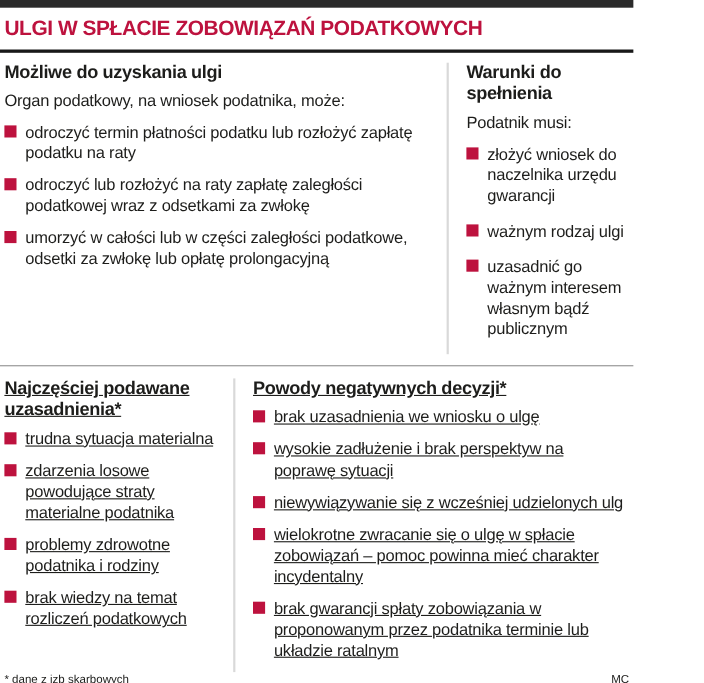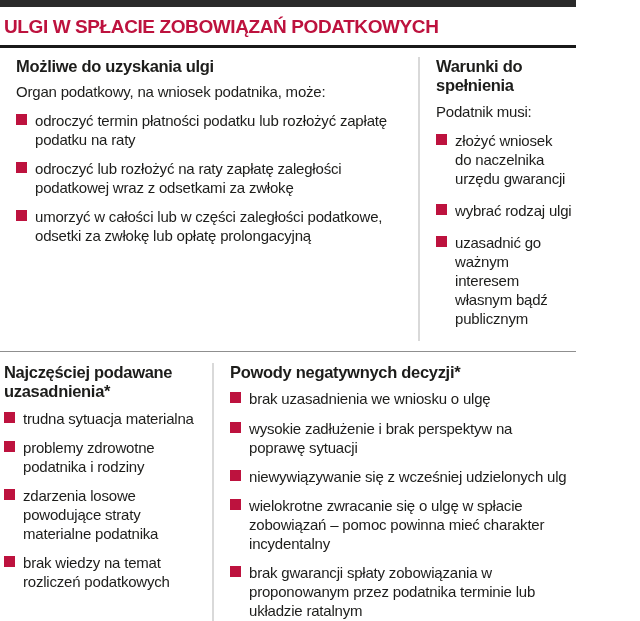--- a/index.html
+++ b/index.html
@@ -19,22 +19,22 @@
   }
   .topbar { height: 7px; background: var(--bar); flex: none; }
   .title-wrap { padding: 10px 6px 7px 4px; flex: none; }
   .page-title {
     color: var(--accent); font-size: 19px; font-weight: bold;
     letter-spacing: -0.4px; line-height: 1.1;
   }
   .title-rule { height: 3px; background: #191919; flex: none; }
 
   .row { display: flex; }
-  .row.top { flex: none; padding-top: 9px; padding-left: 12px; }
-  .row.bottom { flex: 1; padding-top: 11px; }
+  .row.top { flex: none; padding-top: 9px; }
+  .row.bottom { flex: 1; padding-top: 11px; text-decoration: underline; }
 
   .vrule { width: 2px; background: var(--vdivider); flex: none; }
   .hrule { height: 1px; background: var(--divider); flex: none; margin-top: 10px; }
 
   .col { padding: 0 10px 0 4px; }
   .col.top-left  { width: 406px; flex: none; }
   .col.top-right { flex: 1; padding-left: 16px; padding-right: 4px; }
   .col.bottom-left  { width: 212px; flex: none; }
   .col.bottom-right { flex: 1; padding-left: 16px; padding-right: 4px; }
 
@@ -89,45 +89,45 @@
     <div class="vrule"></div>
     <div class="col top-right">
       <div class="sec-heading">Warunki do spełnienia</div>
       <div class="sec-intro">Podatnik musi:</div>
       <div class="bullet">
         <span class="sq"></span>
         <span class="bt">złożyć wniosek do naczelnika urzędu gwarancji</span>
       </div>
       <div class="bullet">
         <span class="sq"></span>
-        <span class="bt">wybrać rodzaj ulgi</span>
+        <span class="bt">ważnym rodzaj ulgi</span>
       </div>
       <div class="bullet">
         <span class="sq"></span>
         <span class="bt">uzasadnić go ważnym interesem własnym bądź publicznym</span>
       </div>
     </div>
   </div>
 
   <div class="hrule"></div>
 
   <div class="row bottom">
     <div class="col bottom-left">
       <div class="sec-heading">Najczęściej podawane uzasadnienia*</div>
       <div class="bullet">
         <span class="sq"></span>
         <span class="bt">trudna sytuacja materialna</span>
       </div>
       <div class="bullet">
         <span class="sq"></span>
-        <span class="bt">problemy zdrowotne podatnika i rodziny</span>
+        <span class="bt">zdarzenia losowe powodujące straty materialne podatnika</span>
       </div>
       <div class="bullet">
         <span class="sq"></span>
-        <span class="bt">zdarzenia losowe powodujące straty materialne podatnika</span>
+        <span class="bt">problemy zdrowotne podatnika i rodziny</span>
       </div>
       <div class="bullet">
         <span class="sq"></span>
         <span class="bt">brak wiedzy na temat rozliczeń podatkowych</span>
       </div>
     </div>
     <div class="vrule"></div>
     <div class="col bottom-right">
       <div class="sec-heading">Powody negatywnych decyzji*</div>
       <div class="bullet">

